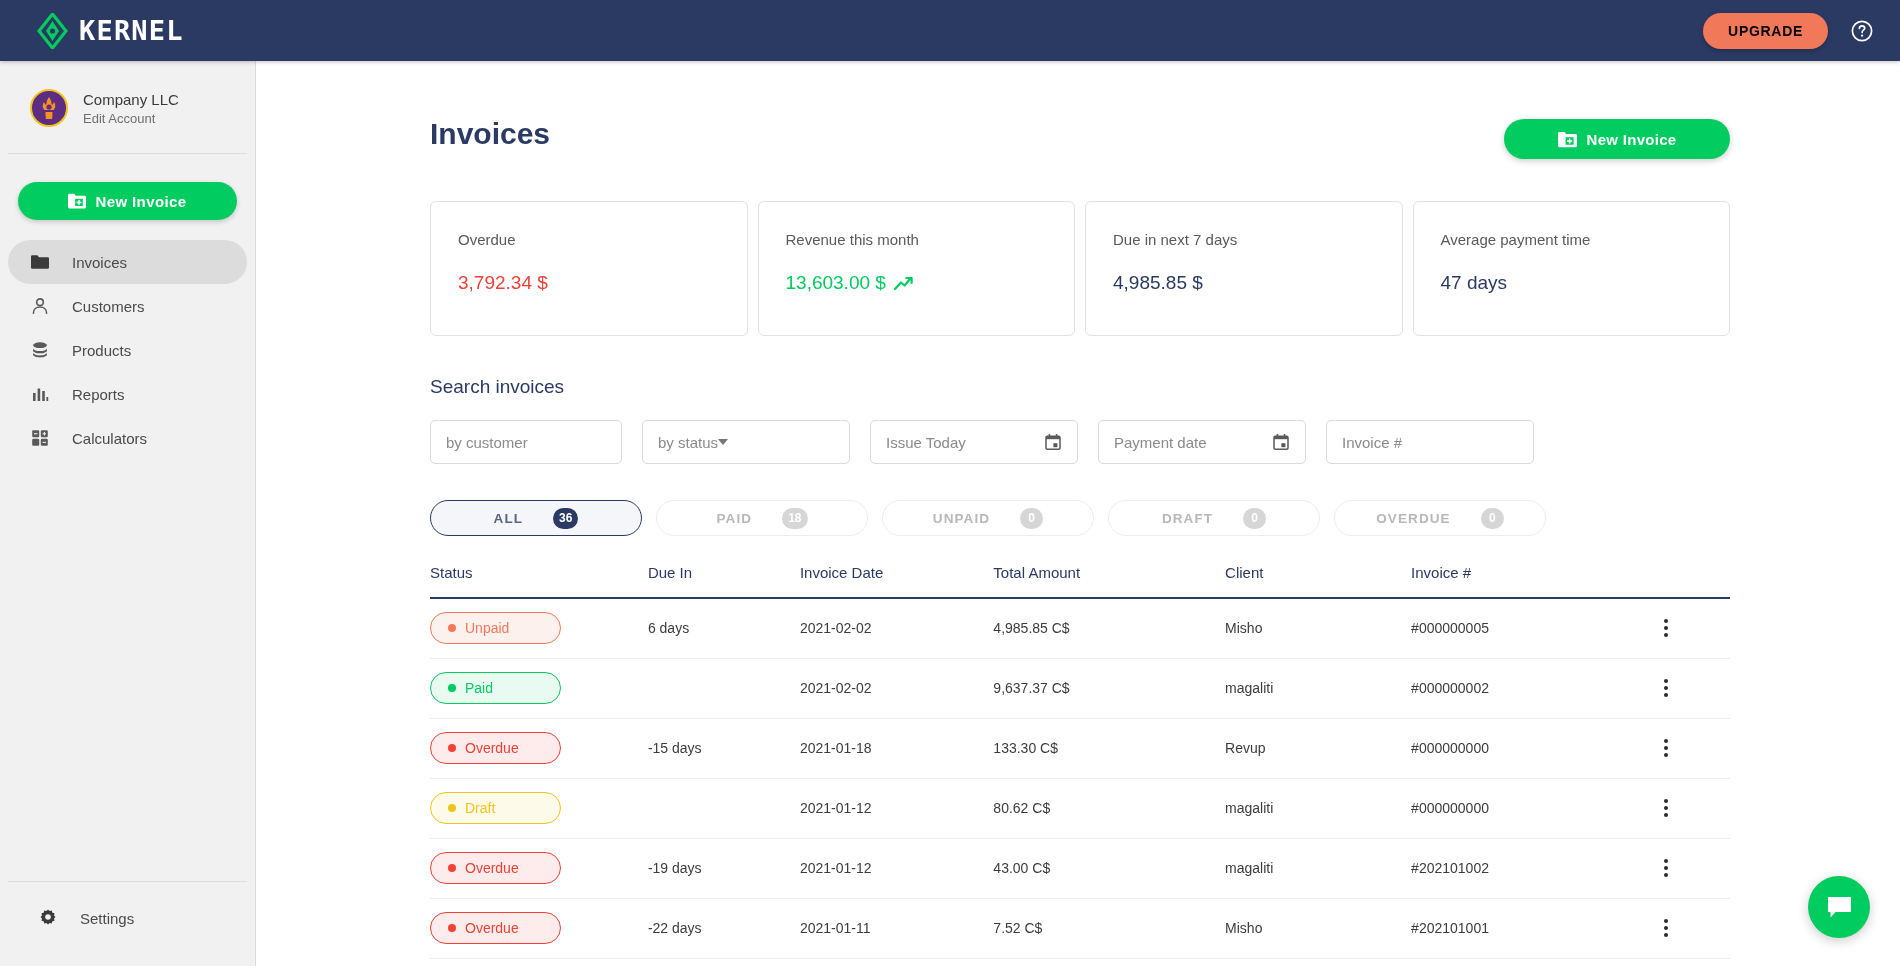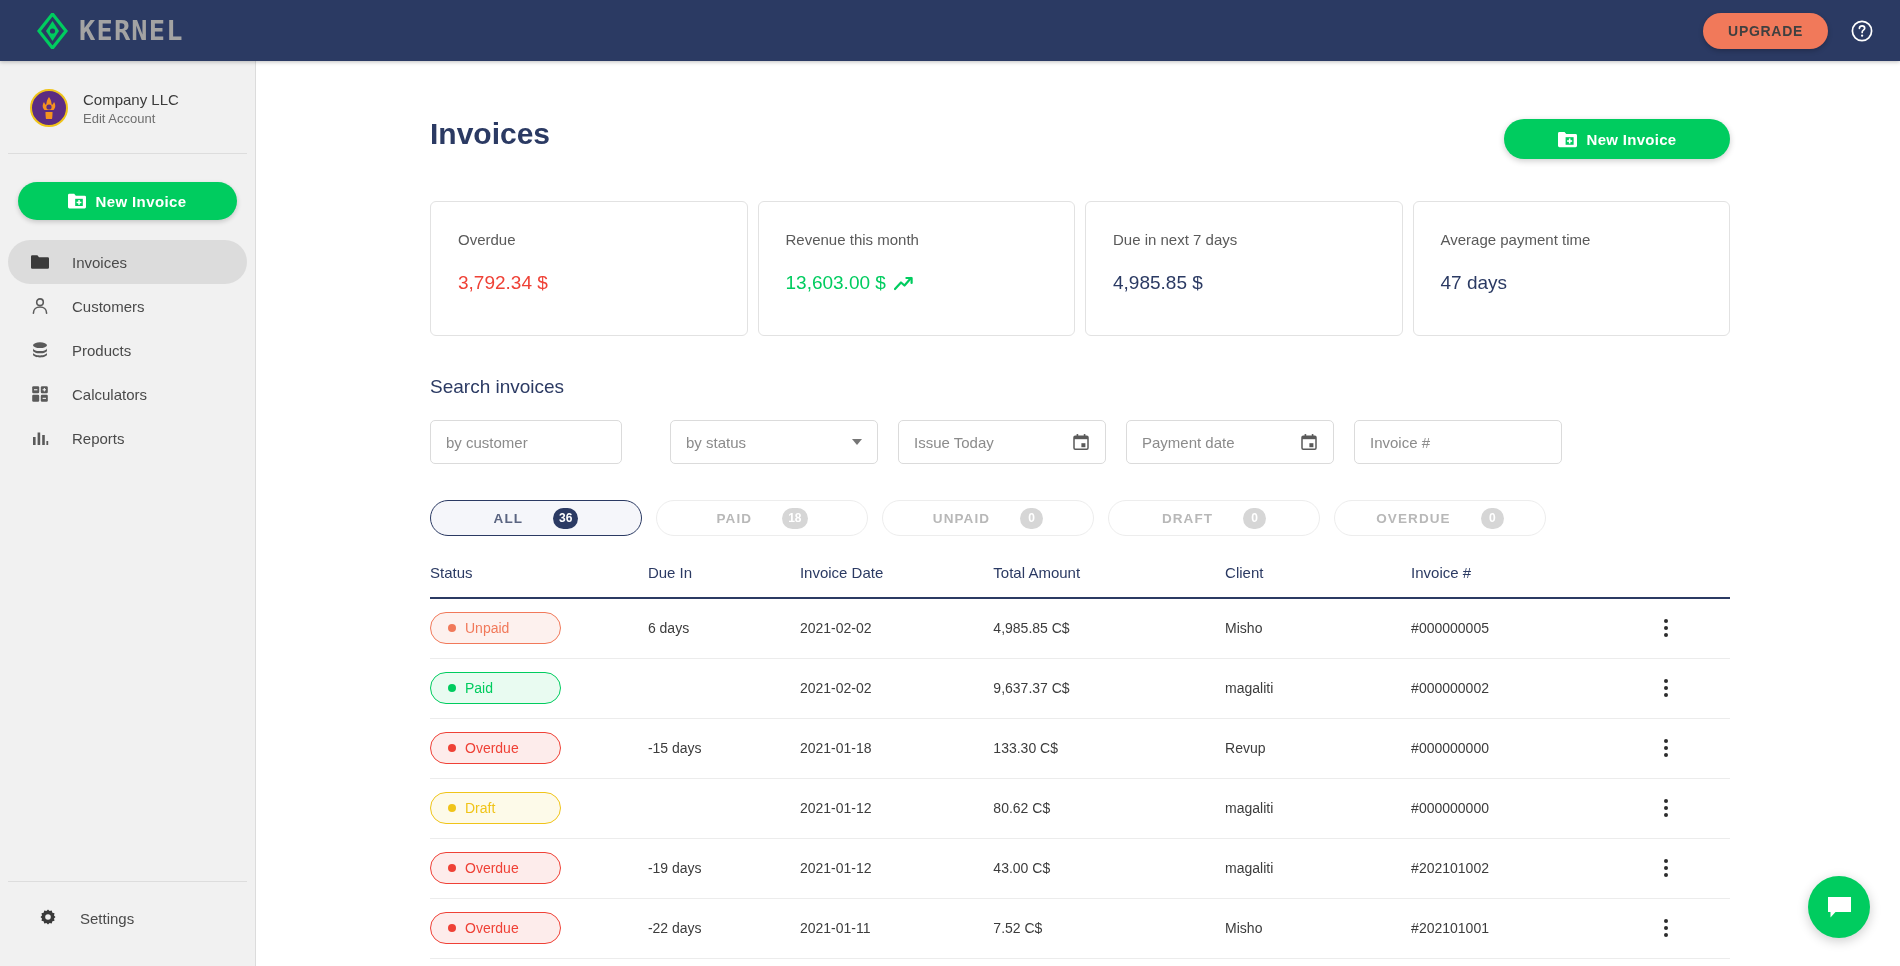--- a/index.html
+++ b/index.html
@@ -13,28 +13,28 @@
 
   
   .topbar {
     position: absolute; top: 0; left: 0; width: 1900px; height: 61px;
     background: #2b3a63; display: flex; align-items: center;
     box-shadow: 0 1px 4px rgba(0,0,0,.25); z-index: 40;
   }
   .brand { display: flex; align-items: center; gap: 11px; margin-left: 37px; }
   .brand-logo { width: 31px; height: 36px; display: block; }
   .brand-name {
-    color: #a3a3a3; font-size: 27px; font-weight: 700;
+    color: #ffffff; font-size: 27px; font-weight: 700;
     letter-spacing: 1.2px; font-family: "DejaVu Sans Mono", monospace;
   }
   .topbar-right {
     margin-left: auto; display: flex; align-items: center; gap: 22px; margin-right: 26px;
   }
   .upgrade-btn {
-    background: #f1795a; color: #404040; border: none; border-radius: 22px;
+    background: #f1795a; color: #000000; border: none; border-radius: 22px;
     padding: 0 25px; height: 36px; font-size: 14px; font-weight: 700;
     letter-spacing: .7px; cursor: pointer;
     font-family: "Liberation Sans", sans-serif;
     box-shadow: 0 2px 5px rgba(0,0,0,.22);
   }
   .help-icon { width: 24px; height: 24px; cursor: pointer; display: block; }
 
   
   .sidebar {
     position: absolute; top: 61px; left: 0; width: 256px; height: 905px;
@@ -113,21 +113,21 @@
   .field {
     height: 44px; border: 1px solid #dbdbdb; border-radius: 5px; background: #fff;
     display: flex; align-items: center; padding: 0 15px; color: #8b8b8b; font-size: 15px;
   }
   .field input {
     border: none; outline: none; width: 100%; font-size: 15px;
     color: #444; background: transparent; font-family: "Liberation Sans", sans-serif;
   }
   .field input::placeholder { color: #8b8b8b; }
   .f-customer { width: 192px; }
-  .f-status   { width: 208px; justify-content: space-between; cursor: pointer; margin-left: 28px; }
+  .f-status   { width: 208px; cursor: pointer; }
   .f-issue    { width: 208px; justify-content: space-between; }
   .f-payment  { width: 208px; justify-content: space-between; }
   .f-invoice  { width: 208px; }
   .cal-ico { width: 18px; height: 18px; flex: 0 0 18px; cursor: pointer; }
   .caret { width: 0; height: 0; border-left: 5px solid transparent; border-right: 5px solid transparent; border-top: 6px solid #767676; }
 
   
   .tabs { display: flex; gap: 14px; margin-top: 36px; }
   .tab {
     height: 36px; border-radius: 18px; border: 1px solid #ededed;
@@ -252,39 +252,39 @@
     <div class="nav-item">
       <svg class="nav-ico" viewBox="0 0 20 20">
         <ellipse cx="10" cy="5.2" rx="7" ry="2.9" fill="#5a5a5a"></ellipse>
         <path d="M3 8.2 C3 9.8 6.1 11.1 10 11.1 C13.9 11.1 17 9.8 17 8.2 L17 10.4 C17 12 13.9 13.3 10 13.3 C6.1 13.3 3 12 3 10.4 Z" fill="#5a5a5a"></path>
         <path d="M3 12.6 C3 14.2 6.1 15.5 10 15.5 C13.9 15.5 17 14.2 17 12.6 L17 14.5 C17 16.1 13.9 17.4 10 17.4 C6.1 17.4 3 16.1 3 14.5 Z" fill="#5a5a5a"></path>
       </svg>
       <span>Products</span>
     </div>
     <div class="nav-item">
       <svg class="nav-ico" viewBox="0 0 20 20">
+        <rect x="3" y="9" width="2.6" height="8" fill="#5a5a5a"></rect>
+        <rect x="7.6" y="4.5" width="2.6" height="12.5" fill="#5a5a5a"></rect>
+        <rect x="12.2" y="7" width="2.6" height="10" fill="#5a5a5a"></rect>
+        <rect x="16.4" y="13" width="1.8" height="4" fill="#5a5a5a"></rect>
+      </svg>
+      <span>Reports</span>
+    </div>
+    <div class="nav-item">
+      <svg class="nav-ico" viewBox="0 0 20 20">
         <rect x="2.2" y="2.2" width="7" height="7" rx="1.2" fill="#5a5a5a"></rect>
         <rect x="10.8" y="2.2" width="7" height="7" rx="1.2" fill="#5a5a5a"></rect>
         <rect x="2.2" y="10.8" width="7" height="7" rx="1.2" fill="#5a5a5a"></rect>
         <rect x="10.8" y="10.8" width="7" height="7" rx="1.2" fill="#5a5a5a"></rect>
         <rect x="4" y="5.2" width="3.4" height="1.1" fill="#f1f1f1"></rect>
         <rect x="13.8" y="4" width="1.1" height="3.4" fill="#f1f1f1"></rect>
         <rect x="12.6" y="5.2" width="3.4" height="1.1" fill="#f1f1f1"></rect>
         <rect x="12.6" y="13.8" width="3.4" height="1.1" fill="#f1f1f1"></rect>
       </svg>
       <span>Calculators</span>
-    </div>
-    <div class="nav-item">
-      <svg class="nav-ico" viewBox="0 0 20 20">
-        <rect x="3" y="9" width="2.6" height="8" fill="#5a5a5a"></rect>
-        <rect x="7.6" y="4.5" width="2.6" height="12.5" fill="#5a5a5a"></rect>
-        <rect x="12.2" y="7" width="2.6" height="10" fill="#5a5a5a"></rect>
-        <rect x="16.4" y="13" width="1.8" height="4" fill="#5a5a5a"></rect>
-      </svg>
-      <span>Reports</span>
     </div>
   </nav>
 
   <div class="sidebar-bottom">
     <div class="nav-item">
       <svg class="nav-ico" viewBox="0 0 20 20">
         <path d="M10 1.6 L11.6 3.1 L13.7 2.6 L14.4 4.7 L16.5 5.3 L16 7.4 L17.5 9 L16 10.6 L16.5 12.7 L14.4 13.3 L13.7 15.4 L11.6 14.9 L10 16.4 L8.4 14.9 L6.3 15.4 L5.6 13.3 L3.5 12.7 L4 10.6 L2.5 9 L4 7.4 L3.5 5.3 L5.6 4.7 L6.3 2.6 L8.4 3.1 Z" fill="#3a3a3a"></path>
         <circle cx="10" cy="9" r="2.8" fill="#f1f1f1"></circle>
       </svg>
       <span>Settings</span>

